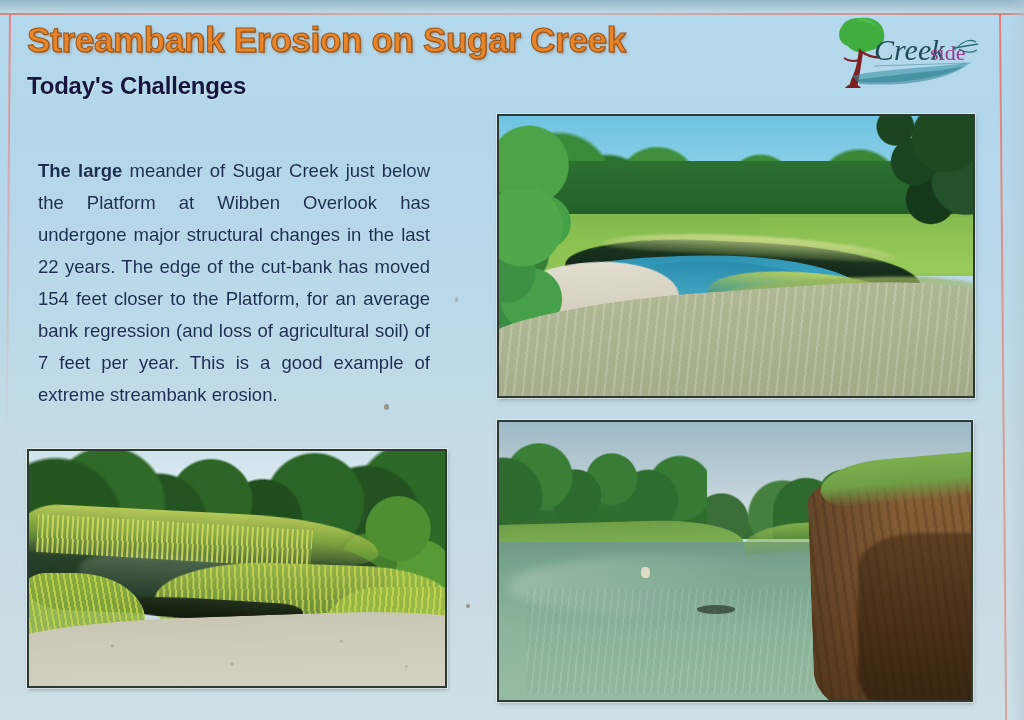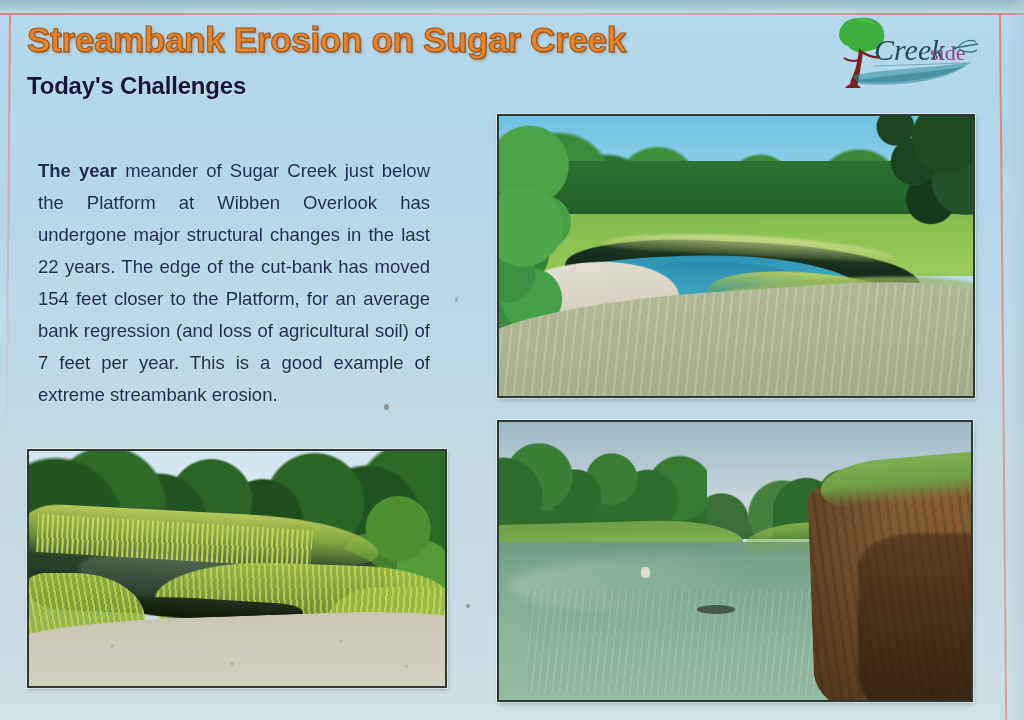--- a/index.html
+++ b/index.html
@@ -469,21 +469,21 @@
   <div class="top-frame"></div>
   <div class="top-rule"></div>
   <div class="left-rule"></div>
   <div class="right-rule"></div>
   <div class="right-edge-shade"></div>
 
   <div id="subtitle">Today's Challenges</div>
   <div id="title">Streambank Erosion on Sugar Creek</div>
 
   <p id="body-copy">
-    <b>The year</b><span> meander of Sugar Creek just below the Platform at Wibben Overlook has undergone major structural changes in the last 22 years. The edge of the cut-bank has moved 154 feet closer to the Platform, for an average bank regression (and loss of agricultural soil) of 7 feet per year. This is a good example of extreme streambank erosion.</span>
+    <b>The large</b><span> meander of Sugar Creek just below the Platform at Wibben Overlook has undergone major structural changes in the last 22 years. The edge of the cut-bank has moved 154 feet closer to the Platform, for an average bank regression (and loss of agricultural soil) of 7 feet per year. This is a good example of extreme streambank erosion.</span>
   </p>
 
   <div id="logo">
     <svg viewBox="0 0 165 88" width="165" height="88">
       <g>
         <path d="M34 10 C48 8 58 16 58 26 C60 34 52 42 42 43 C36 46 26 44 22 38 C14 36 10 26 16 18 C20 11 27 10 34 10 Z" fill="#3fae3f"></path>
         <path d="M30 12 C38 9 47 12 50 18 C44 14 36 13 30 12 Z" fill="#58c257" opacity="0.8"></path>
         <path d="M33 40 C32 52 30 62 25 72 L23 80 L31 80 C33 70 35 58 37 44 Z" fill="#7d2020"></path>
         <path d="M36 44 C42 48 48 50 54 49" stroke="#7d2020" stroke-width="2.4" fill="none"></path>
         <path d="M33 52 C27 54 22 53 18 50" stroke="#7d2020" stroke-width="2" fill="none"></path>

